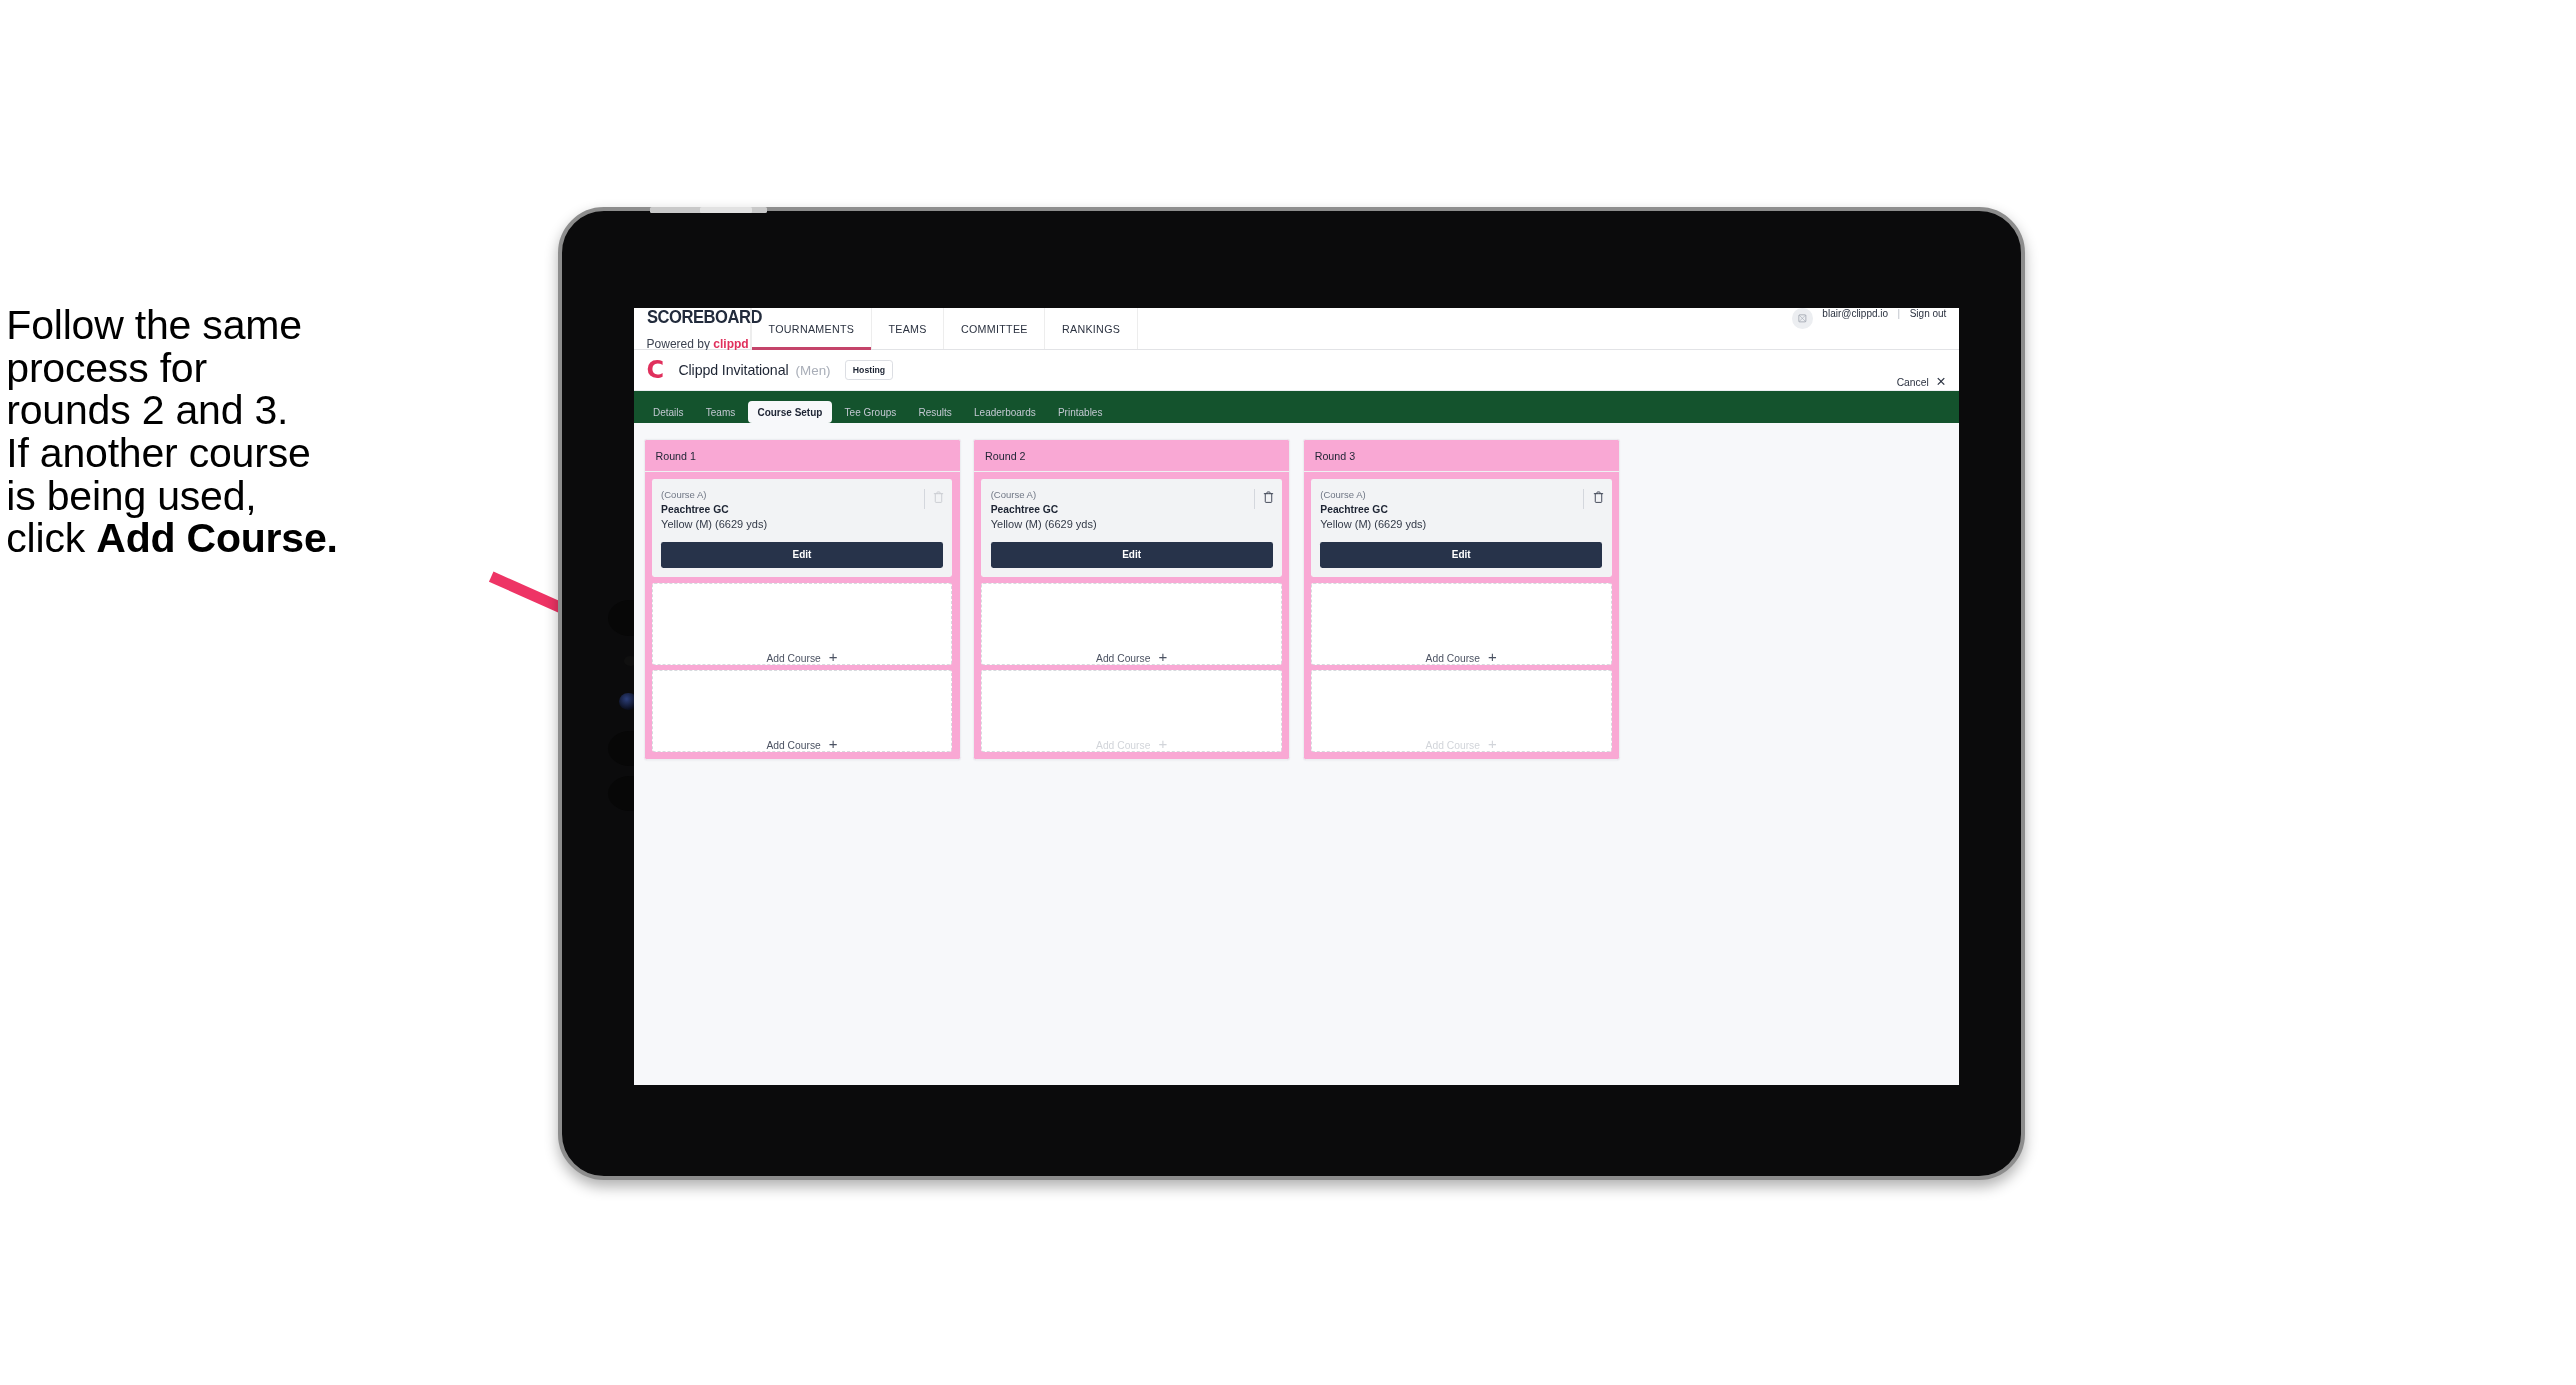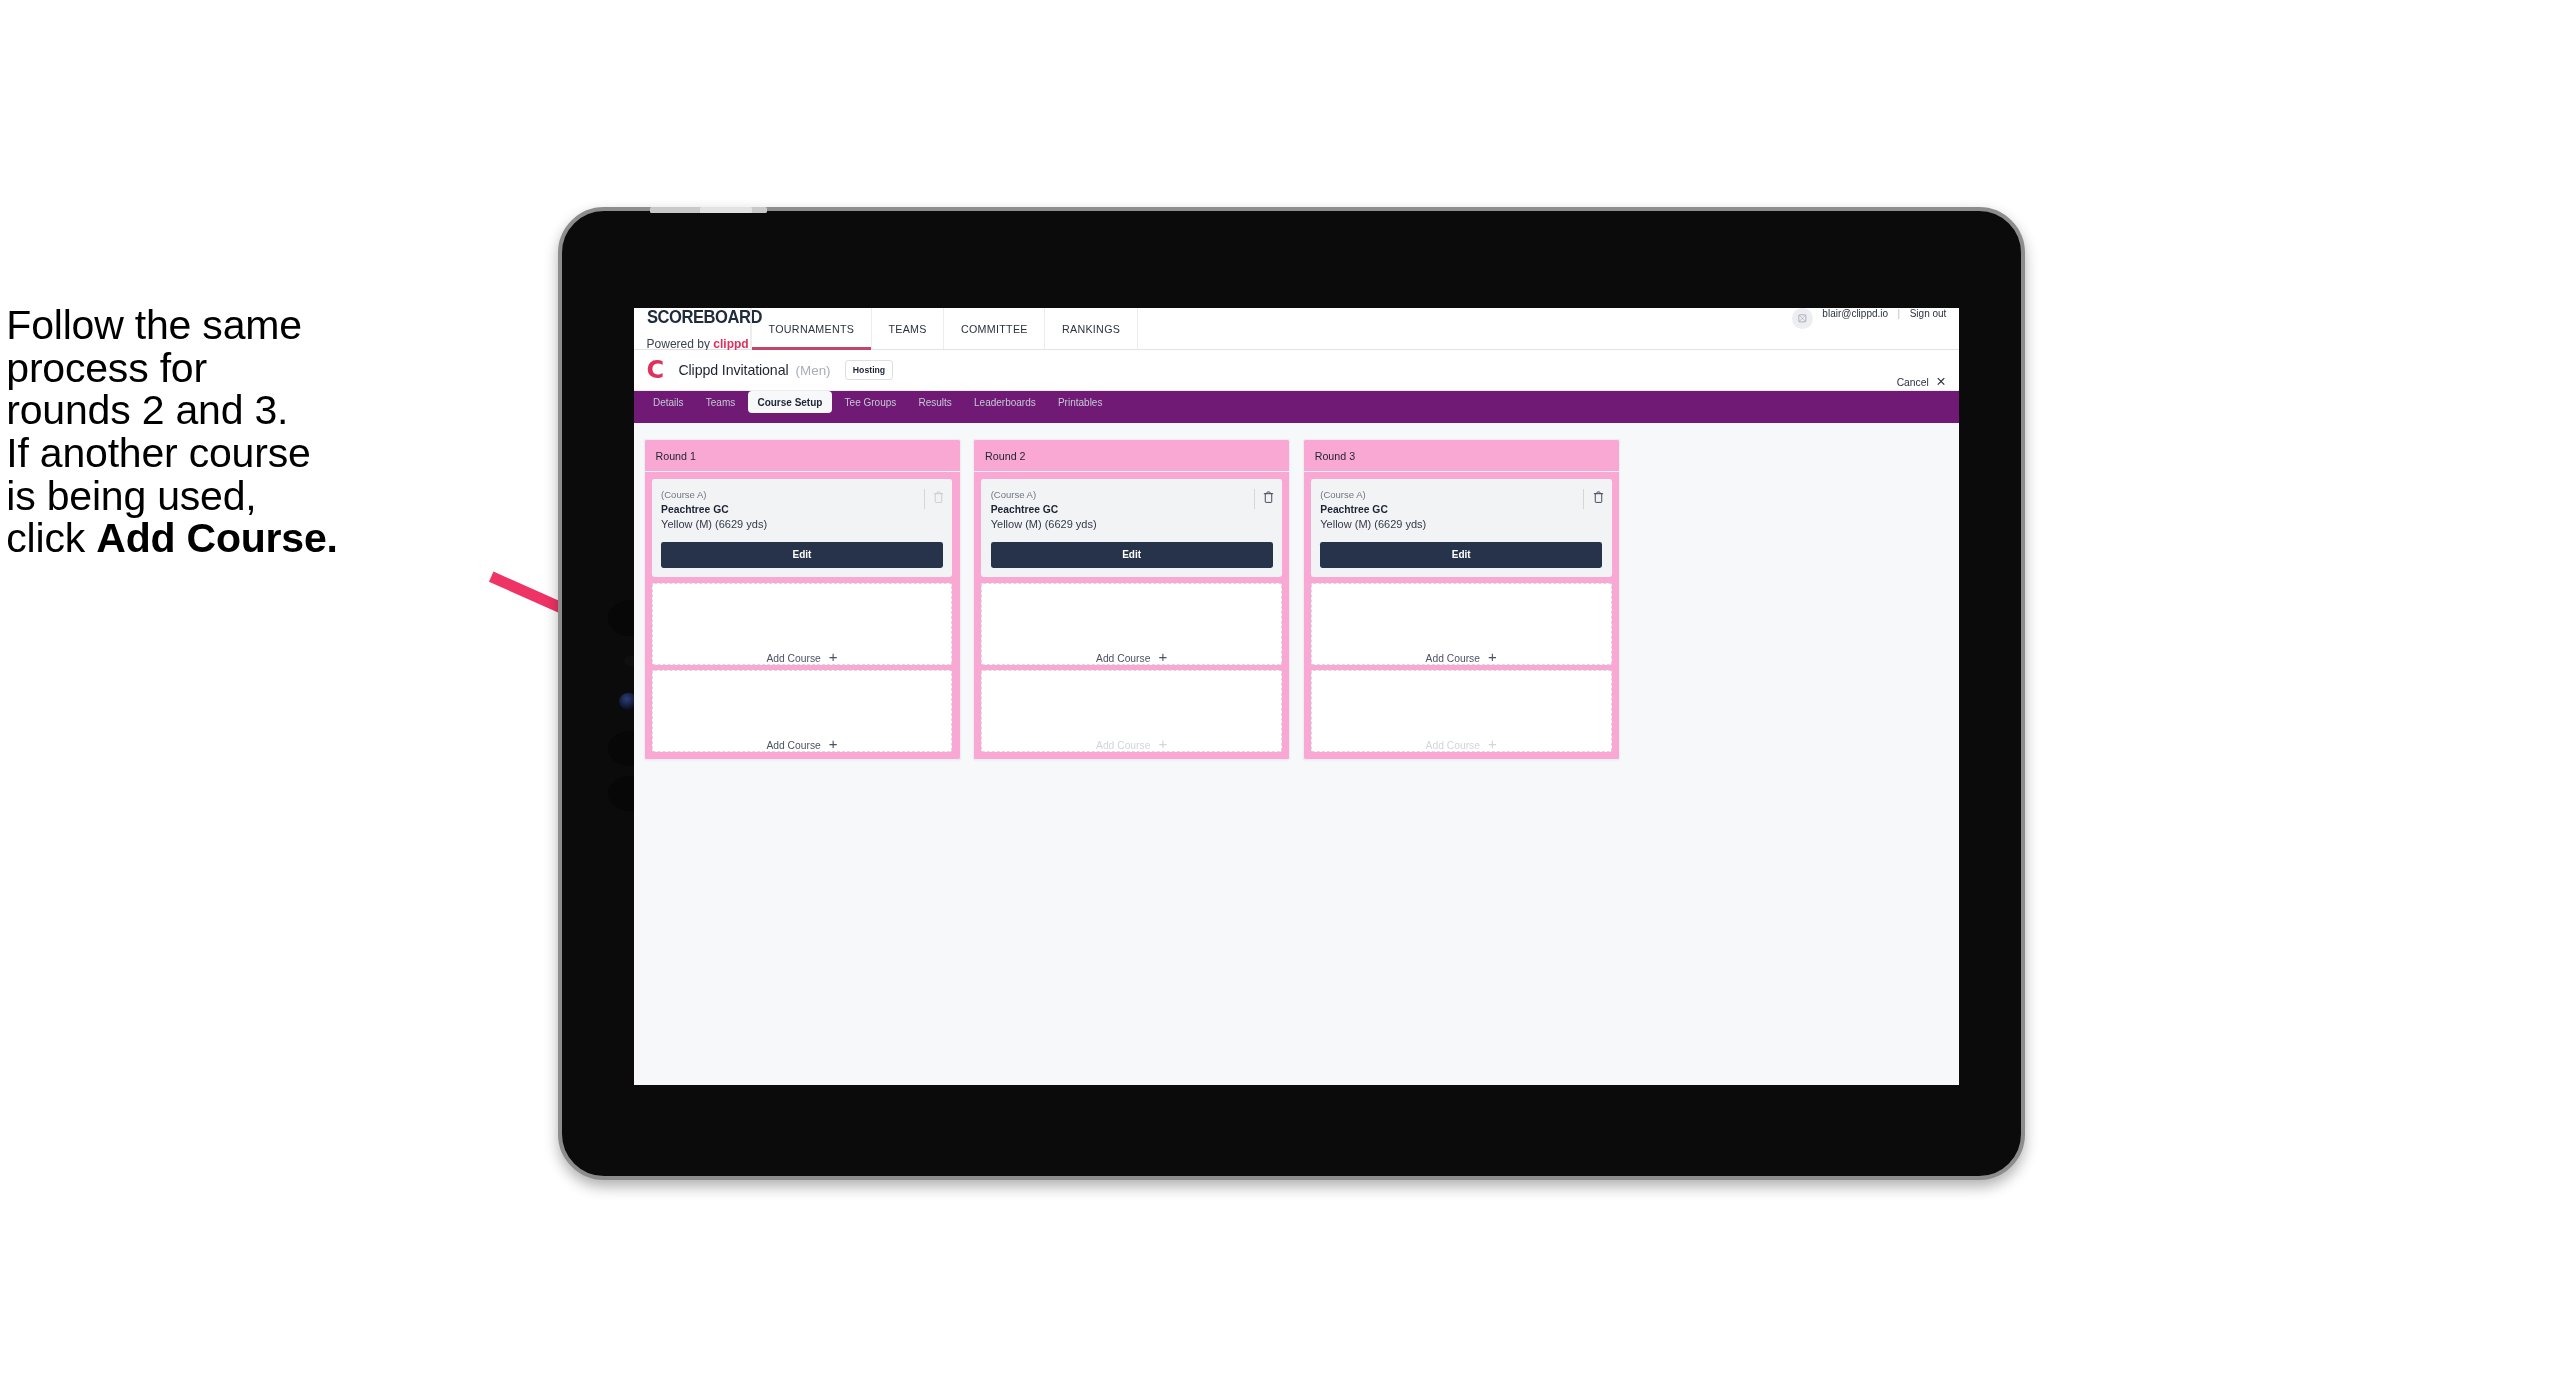--- a/index.html
+++ b/index.html
@@ -161,22 +161,22 @@
   #cancel-btn {
     margin-left: auto;
     display: flex; align-items: center; gap: 7.1px;
     font-size: 10.3px; color: #2b3240; cursor: pointer; margin-top: 24px;
   }
   #cancel-x { font-size: 12.6px; line-height: 1; }
 
   
   #subtabs {
     height: 32px;
-    background: #701a75;
-    display: flex; align-items: flex-start;
+    background: #14532d;
+    display: flex; align-items: flex-end;
     padding: 0 9.5px;
     gap: 3.2px;
   }
   .stab {
     font-size: 10px;
     color: #c3c8d2;
     padding: 5.5px 9.5px;
     border-radius: 4px;
     cursor: pointer;
     white-space: nowrap;

